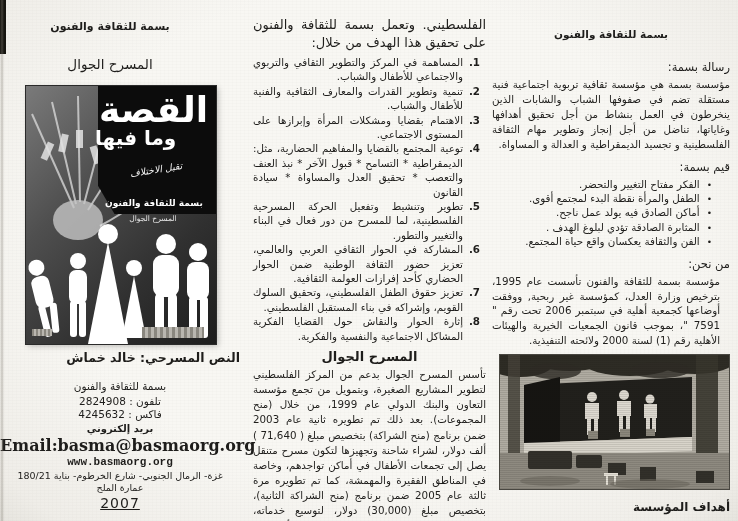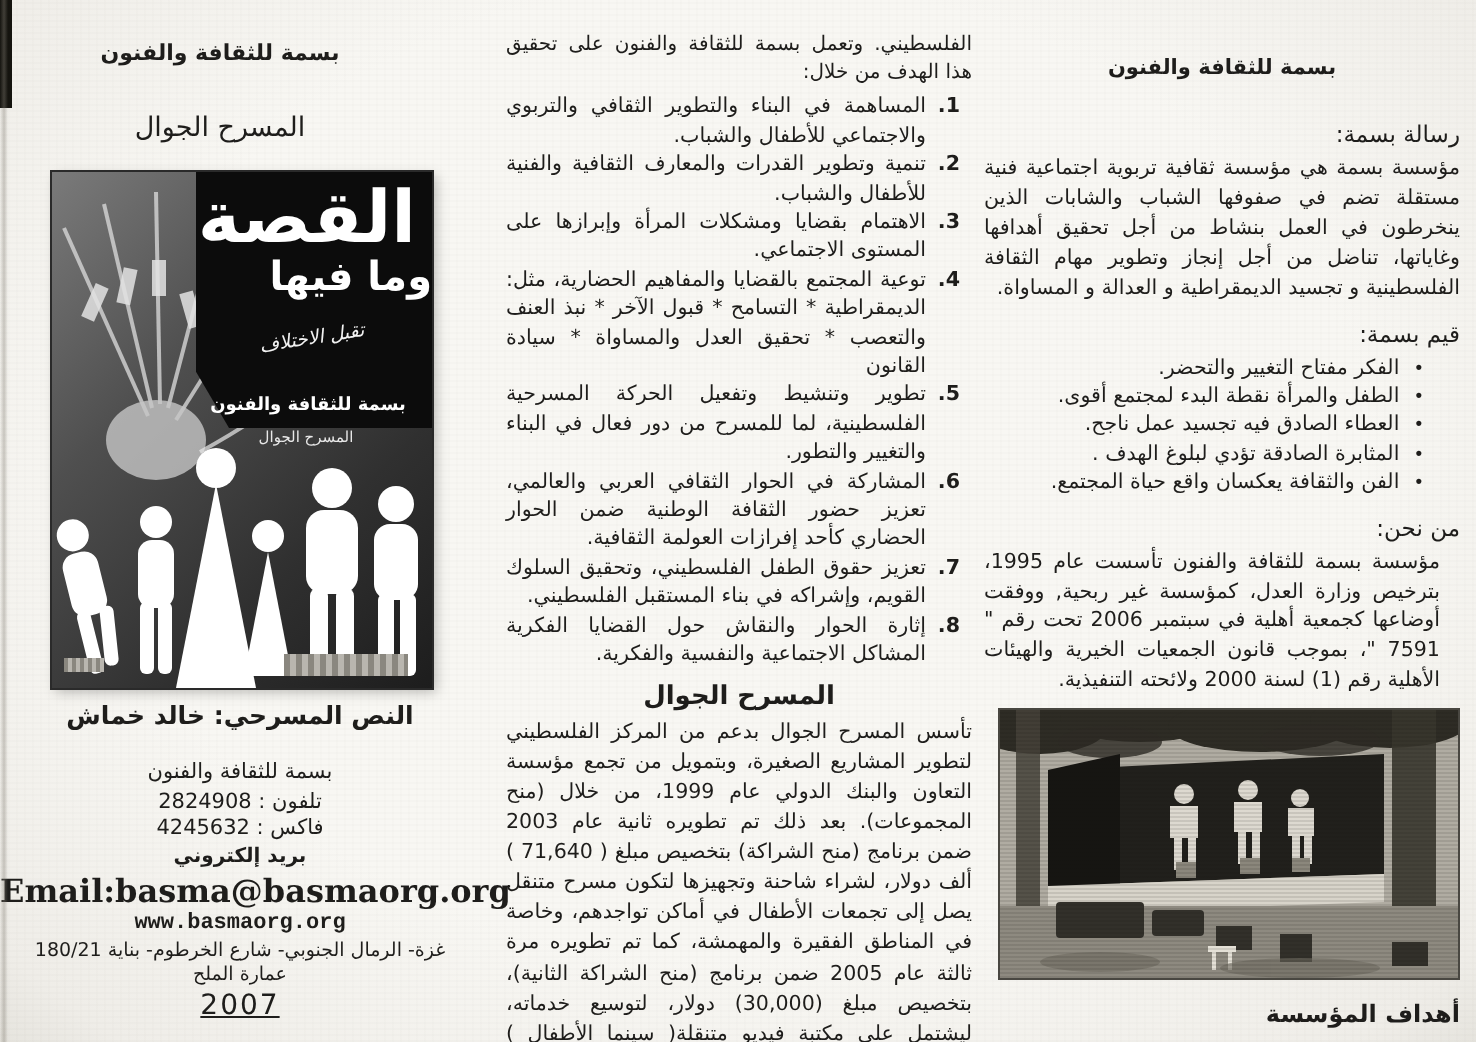--- a/index.html
+++ b/index.html
@@ -22,49 +22,49 @@
   .l-sec  { position:absolute; top:56px; left:0; width:220px; text-align:center; font-size:13.5px; direction:rtl; }
 
   .poster { position:absolute; left:26px; top:86px; width:190px; height:258px;
             background:linear-gradient(135deg,#7a7a7a 0%, #4f4f4f 35%, #303030 70%, #1d1d1d 100%);
             box-shadow:0 0 0 1px #2a2a2a, 2px 2px 6px rgba(0,0,0,.25); overflow:hidden; }
   .poster svg { position:absolute; left:0; top:0; }
   .poster-black { position:absolute; right:0; top:0; width:118px; height:128px; background:#0c0c0c;
                   clip-path:polygon(0 0,100% 0,100% 100%,14% 100%,0 78%); }
   .poster-title1 { position:absolute; right:8px; top:6px; width:105px; text-align:left; direction:rtl;
                    color:#fff; font-weight:bold; font-size:36px; line-height:1.0; }
-  .poster-title2 { position:absolute; right:0; top:40px; width:105px; text-align:right; direction:rtl;
+  .poster-title2 { position:absolute; right:16px; top:40px; width:105px; text-align:left; direction:rtl;
                    color:#fff; font-weight:bold; font-size:20px; }
   .poster-tag { position:absolute; right:10px; top:78px; width:100px; text-align:center; direction:rtl;
                 color:#f2f2f2; font-size:9.5px; font-style:italic; transform:rotate(-9deg); }
   .poster-org { position:absolute; right:6px; top:112px; width:112px; text-align:center; direction:rtl;
                 color:#fff; font-size:9px; font-weight:bold; }
   .poster-sub { position:absolute; right:18px; top:128px; width:90px; text-align:center; direction:rtl;
                 color:#e8e8e8; font-size:7.5px; }
   .logo-strip { position:absolute; background:#b9b6af; }
   .logo-strip.right { right:12px; bottom:6px; width:62px; height:11px;
        background-image:repeating-linear-gradient(90deg,#8a877f 0 3px, #b9b6af 3px 6px); }
   .logo-strip.left { left:6px; bottom:8px; width:20px; height:7px;
        background-image:repeating-linear-gradient(90deg,#8a877f 0 2px, #b9b6af 2px 4px); }
 
-  .credit { position:absolute; top:350px; left:0; width:240px; text-align:center; direction:rtl;
+  .credit { position:absolute; top:350px; left:0; width:240px; text-align:right; direction:rtl;
             font-size:12.5px; font-weight:bold; }
   .contact { position:absolute; top:380px; left:0; width:240px; text-align:center; direction:rtl; }
   .contact div { line-height:1.25; }
   .c-org { font-size:10.5px; margin-bottom:2px; }
   .c-phone,.c-fax { font-size:10.5px; }
   .c-email-label { font-size:10px; font-weight:bold; margin-top:2px; }
   .c-email { font-size:16px; font-weight:bold; direction:ltr; font-family:"DejaVu Serif", serif; }
   .c-web { font-size:11px; font-weight:bold; direction:ltr; font-family:Liberation Mono, monospace; }
   .c-addr1,.c-addr2 { font-size:9.5px; }
   .c-year { font-size:14px; margin-top:2px; letter-spacing:1px;text-decoration:underline; }
 
   
   .panel-mid { position:absolute; left:253px; top:16px; width:233px; direction:rtl; text-align:justify; }
-  .m-intro { font-size:10px; line-height:1.42; margin-bottom:2px; }
+  .m-intro { font-size:13px; line-height:1.42; margin-bottom:2px; }
   .goal { display:flex; gap:3px; font-size:10.3px; line-height:1.4; margin-right:6px; }
   .goal .num { min-width:14px; font-weight:bold; }
   .goal .txt { flex:1; text-align:justify; }
   .m-heading { text-align:center; font-weight:bold; font-size:13px; margin:6px 0 3px; }
   .m-body { font-size:10.3px; line-height:1.47; text-align:justify; }
 
   
   .panel-right { position:absolute; left:492px; top:28px; width:238px; direction:rtl; }
   .r-header { text-align:center; font-size:10.5px; font-weight:bold; margin-bottom:20px; }
   .r-h { font-size:11.5px; margin-bottom:3px; }
@@ -159,21 +159,21 @@
       <div class="c-addr2">عمارة الملح</div>
       <div class="c-year">2007</div>
     </div>
   </div>
 
   <div class="panel-mid">
     <div class="m-intro">الفلسطيني. وتعمل بسمة للثقافة والفنون على تحقيق هذا الهدف من خلال:</div>
 
     <div class="goal">
       <span class="num">1.</span>
-      <span class="txt">المساهمة في البناء والتطوير الثقافي والتربوي والاجتماعي للأطفال والشباب.</span>
+      <span class="txt">المساهمة في المركز والتطوير الثقافي والتربوي والاجتماعي للأطفال والشباب.</span>
     </div>
     <div class="goal">
       <span class="num">2.</span>
       <span class="txt">تنمية وتطوير القدرات والمعارف الثقافية والفنية للأطفال والشباب.</span>
     </div>
     <div class="goal">
       <span class="num">3.</span>
       <span class="txt">الاهتمام بقضايا ومشكلات المرأة وإبرازها على المستوى الاجتماعي.</span>
     </div>
     <div class="goal">
@@ -212,21 +212,21 @@
       <div class="value">
         <span class="b">•</span>
         <span>الفكر مفتاح التغيير والتحضر.</span>
       </div>
       <div class="value">
         <span class="b">•</span>
         <span>الطفل والمرأة نقطة البدء لمجتمع أقوى.</span>
       </div>
       <div class="value">
         <span class="b">•</span>
-        <span>العطاء الصادق فيه تجسيد عمل ناجح.</span>
+        <span>أماكن الصادق فيه يولد عمل ناجح.</span>
       </div>
       <div class="value">
         <span class="b">•</span>
         <span>المثابرة الصادقة تؤدي لبلوغ الهدف .</span>
       </div>
       <div class="value">
         <span class="b">•</span>
         <span>الفن والثقافة يعكسان واقع حياة المجتمع.</span>
       </div>
     </div>

